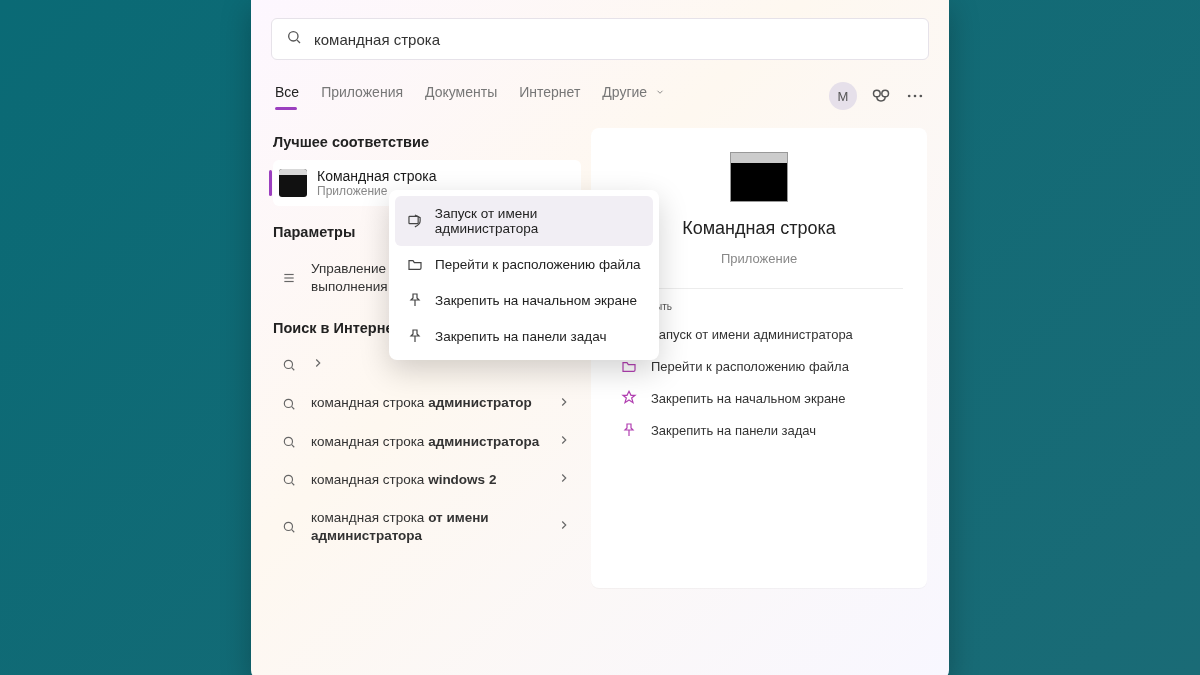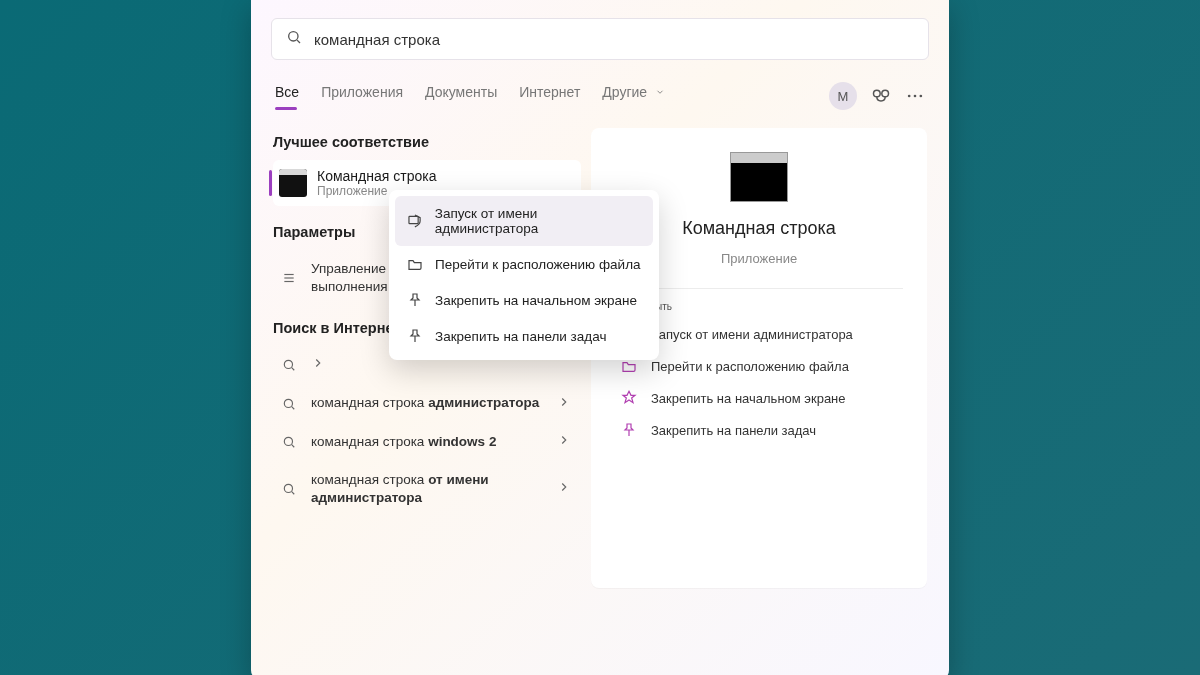--- a/index.html
+++ b/index.html
@@ -208,20 +208,36 @@
     </div>
           </div>
           <div class="list-row">
     <div class="lead">
       <svg viewBox="0 0 24 24" fill="none" stroke="currentColor" stroke-width="2">
                 <circle cx="11" cy="11" r="7"></circle>
                 <line x1="21" y1="21" x2="16.65" y2="16.65"></line>
               </svg>
     </div>
     <div class="txt">
+      <span>командная строка </span><b>администратор</b><span class=""></span>
+    </div>
+    <div class="chev">
+      <svg viewBox="0 0 24 24" fill="none" stroke="currentColor" stroke-width="2">
+                <polyline points="9 18 15 12 9 6"></polyline>
+              </svg>
+    </div>
+          </div>
+          <div class="list-row">
+    <div class="lead">
+      <svg viewBox="0 0 24 24" fill="none" stroke="currentColor" stroke-width="2">
+                <circle cx="11" cy="11" r="7"></circle>
+                <line x1="21" y1="21" x2="16.65" y2="16.65"></line>
+              </svg>
+    </div>
+    <div class="txt">
       <span>командная строка </span><b>администратора</b><span class=""></span>
     </div>
     <div class="chev">
       <svg viewBox="0 0 24 24" fill="none" stroke="currentColor" stroke-width="2">
                 <polyline points="9 18 15 12 9 6"></polyline>
               </svg>
     </div>
           </div>
           <div class="list-row">
     <div class="lead">

